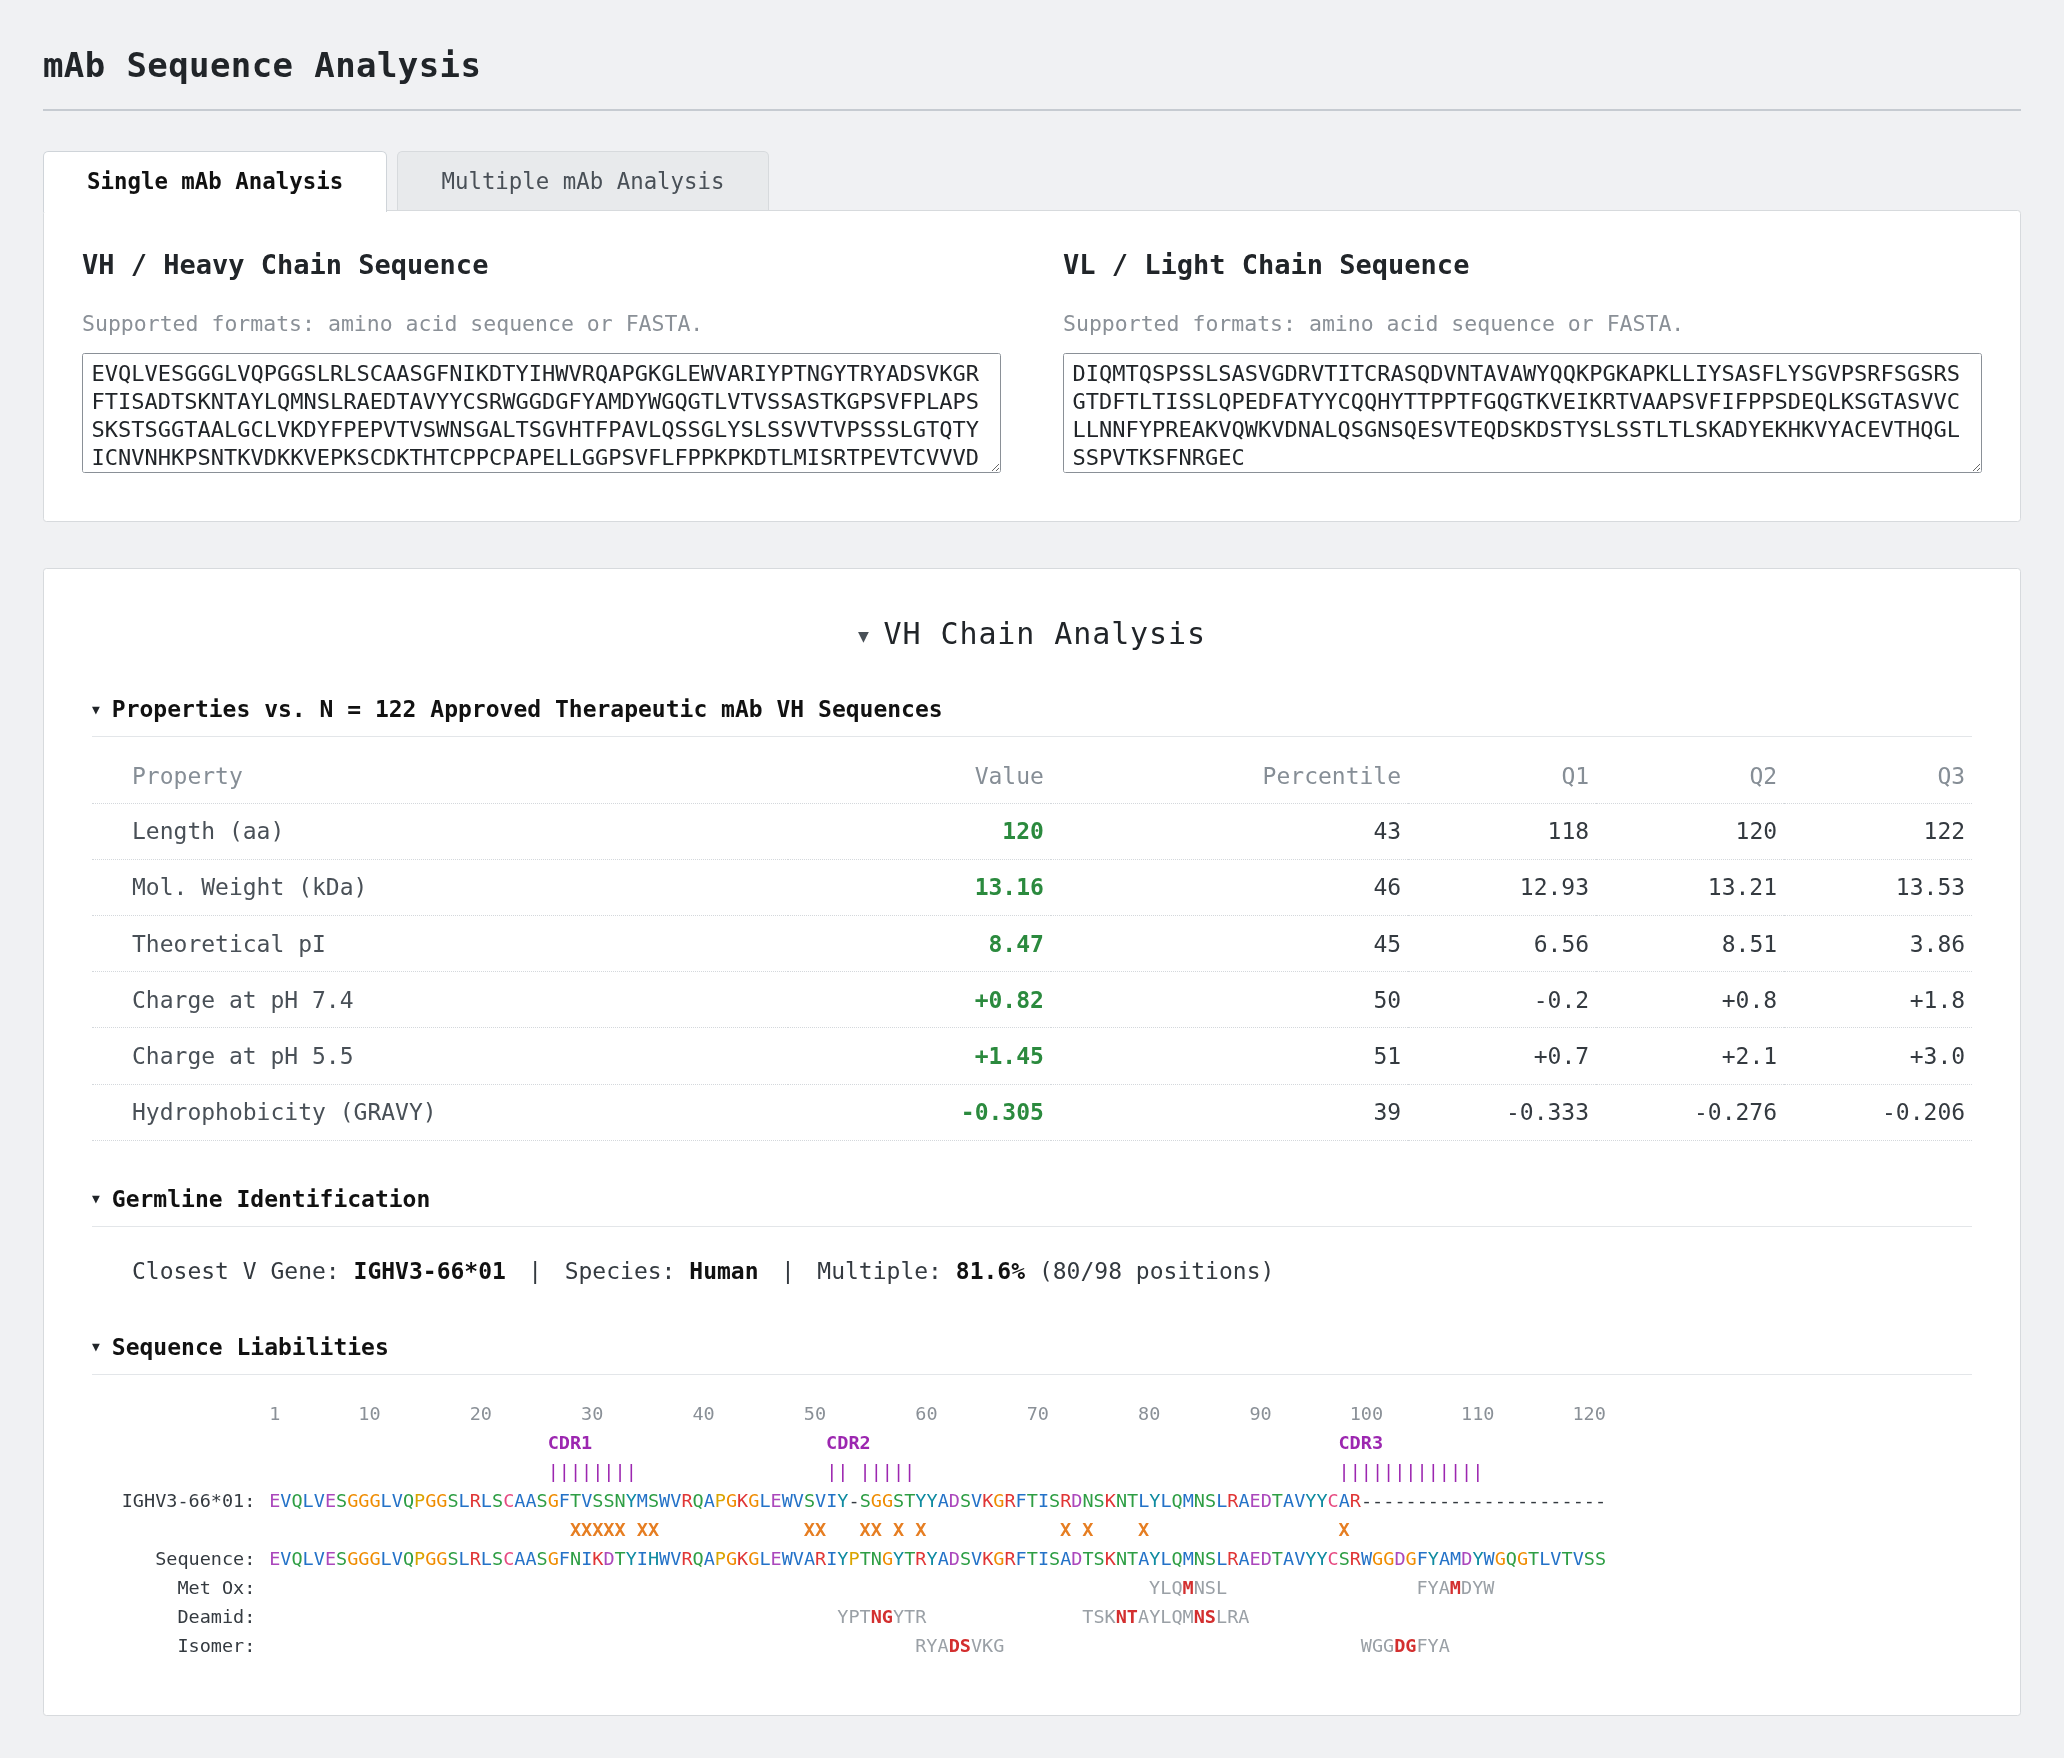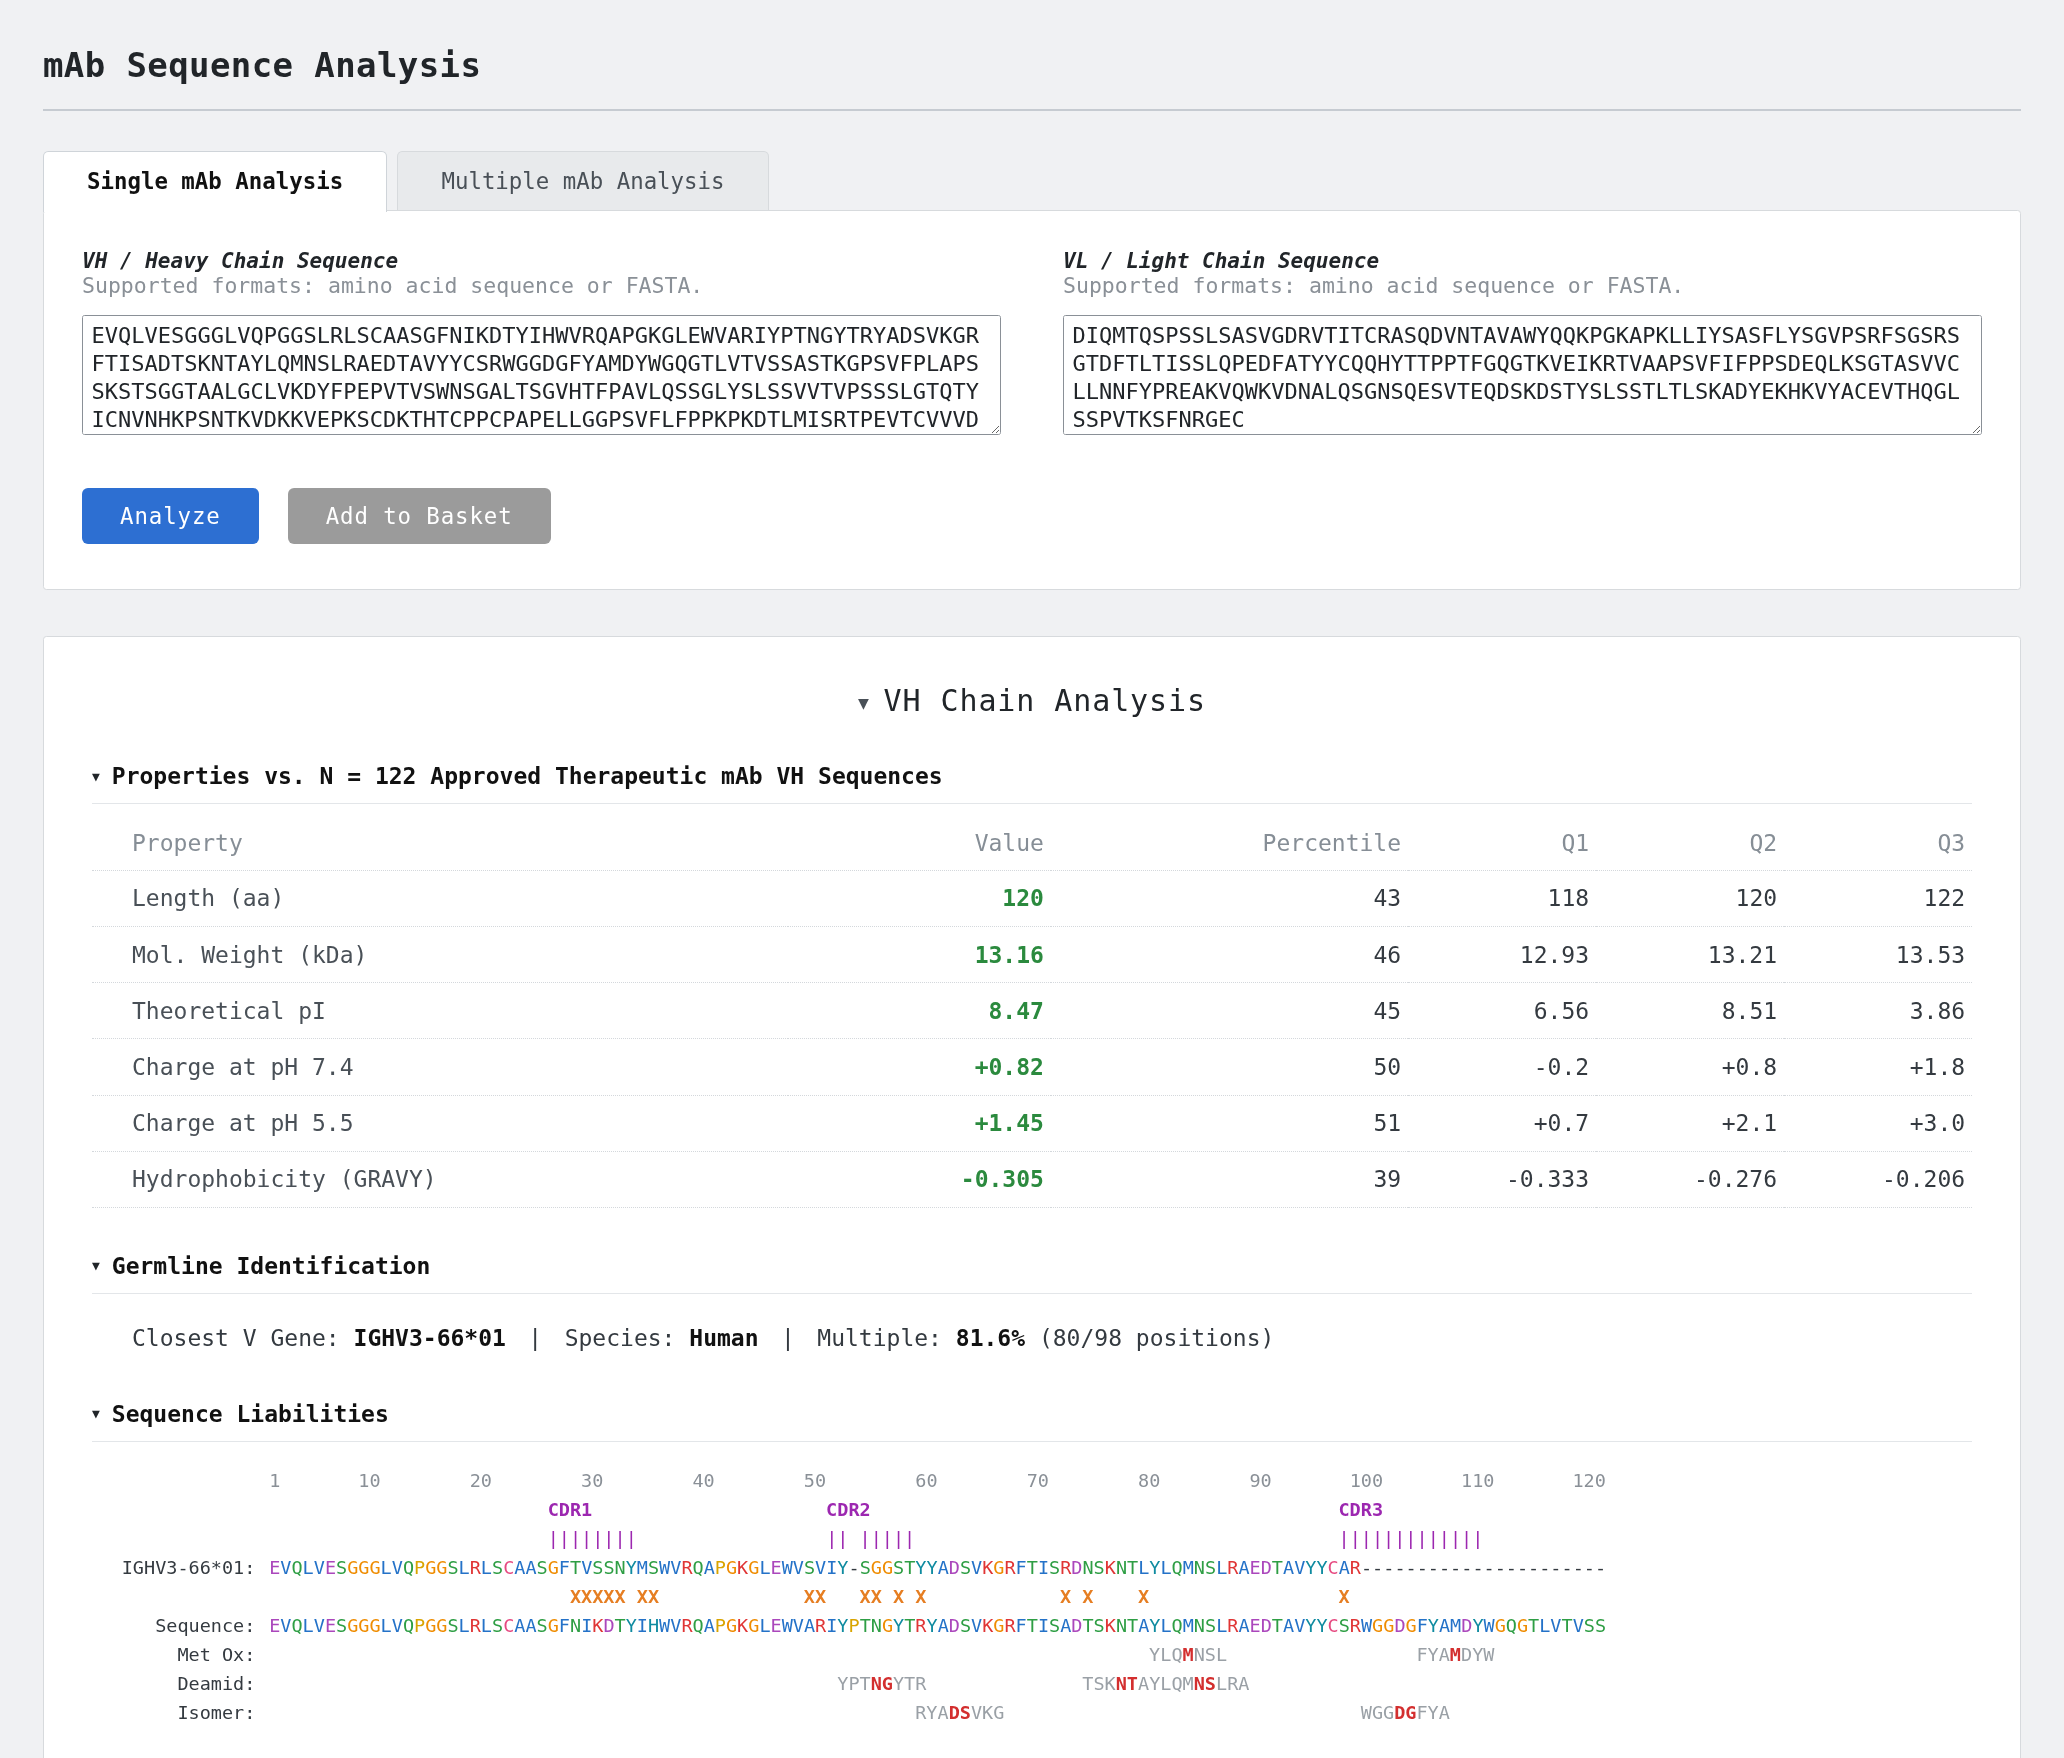--- a/index.html
+++ b/index.html
@@ -24,21 +24,21 @@
   }
   .tab.active {
     background:#fff; color:#111; font-weight:bold;
     border-color:#cfd4d9; margin-bottom:-1.7px; padding-bottom:18px;
   }
 
   .card { background:#fff; border:1.7px solid #d7dadd; border-radius:3.4px; }
   .input-card { position:relative; z-index:1; padding:38px 38px 45px; }
 
   .input-cols { display:grid; grid-template-columns:1fr 1fr; column-gap:62px; }
-  .in-label { font-size:21px; font-weight:bold; margin-bottom:0;font-style:italic; }
+  .in-label { font-size:27px; font-weight:bold; margin-bottom:31px; }
   .in-hint  { font-size:21.5px; color:#8a9097; margin-bottom:17px; }
   textarea.seq {
     width:100%; height:120px; resize:both; overflow-y:auto;
     font-family:"DejaVu Sans Mono","Liberation Mono",monospace;
     font-size:22px; line-height:28px;
     padding:5.2px 8.6px; color:#212529;
     border:0.9px solid #8a9097; border-radius:2.6px; background:#fff;
     outline:none; white-space:pre-wrap; word-break:break-all;
   }
   .button-row { margin-top:50px; display:flex; gap:29px; }
@@ -111,24 +111,20 @@
       <div>
         <div class="in-label">VH / Heavy Chain Sequence</div>
         <div class="in-hint">Supported formats: amino acid sequence or FASTA.</div>
         <textarea class="seq" spellcheck="false" style="">EVQLVESGGGLVQPGGSLRLSCAASGFNIKDTYIHWVRQAPGKGLEWVARIYPTNGYTRYADSVKGRFTISADTSKNTAYLQMNSLRAEDTAVYYCSRWGGDGFYAMDYWGQGTLVTVSSASTKGPSVFPLAPSSKSTSGGTAALGCLVKDYFPEPVTVSWNSGALTSGVHTFPAVLQSSGLYSLSSVVTVPSSSLGTQTYICNVNHKPSNTKVDKKVEPKSCDKTHTCPPCPAPELLGGPSVFLFPPKPKDTLMISRTPEVTCVVVDVSHE</textarea>
       </div>
       <div>
         <div class="in-label">VL / Light Chain Sequence</div>
         <div class="in-hint">Supported formats: amino acid sequence or FASTA.</div>
         <textarea class="seq" spellcheck="false" style="">DIQMTQSPSSLSASVGDRVTITCRASQDVNTAVAWYQQKPGKAPKLLIYSASFLYSGVPSRFSGSRSGTDFTLTISSLQPEDFATYYCQQHYTTPPTFGQGTKVEIKRTVAAPSVFIFPPSDEQLKSGTASVVCLLNNFYPREAKVQWKVDNALQSGNSQESVTEQDSKDSTYSLSSTLTLSKADYEKHKVYACEVTHQGLSSPVTKSFNRGEC</textarea>
       </div>
-    </div>
-    <div class="button-row">
-      <button class="btn btn-primary">Analyze</button>
-      <button class="btn btn-secondary">Add to Basket</button>
     </div>
   </div>
 
   <div class="card results-card">
 
     <div class="panel-title">
       <span class="tri">▼</span><span>VH Chain Analysis</span>
     </div>
 
     <div class="section">

